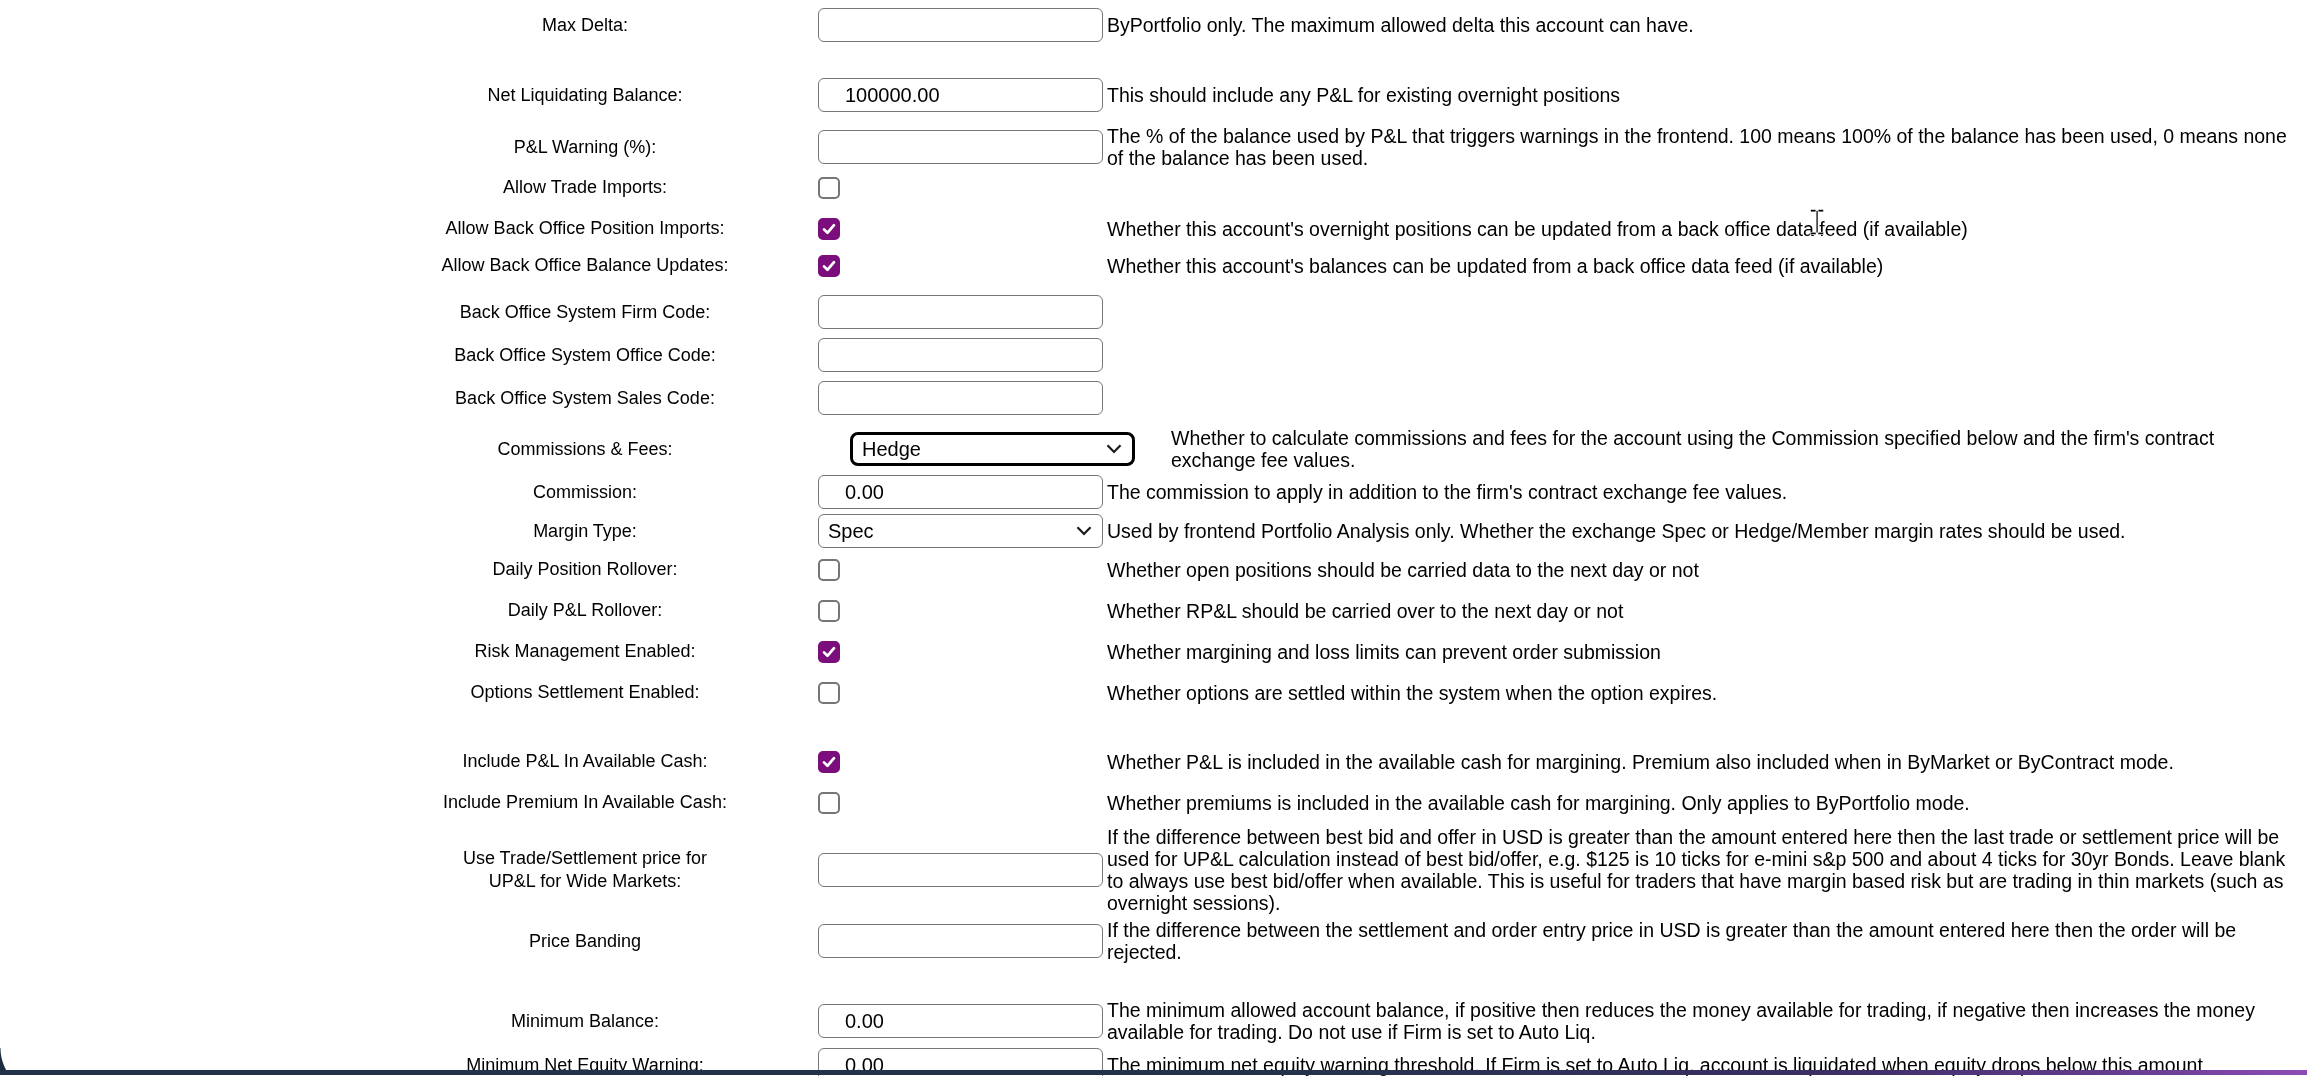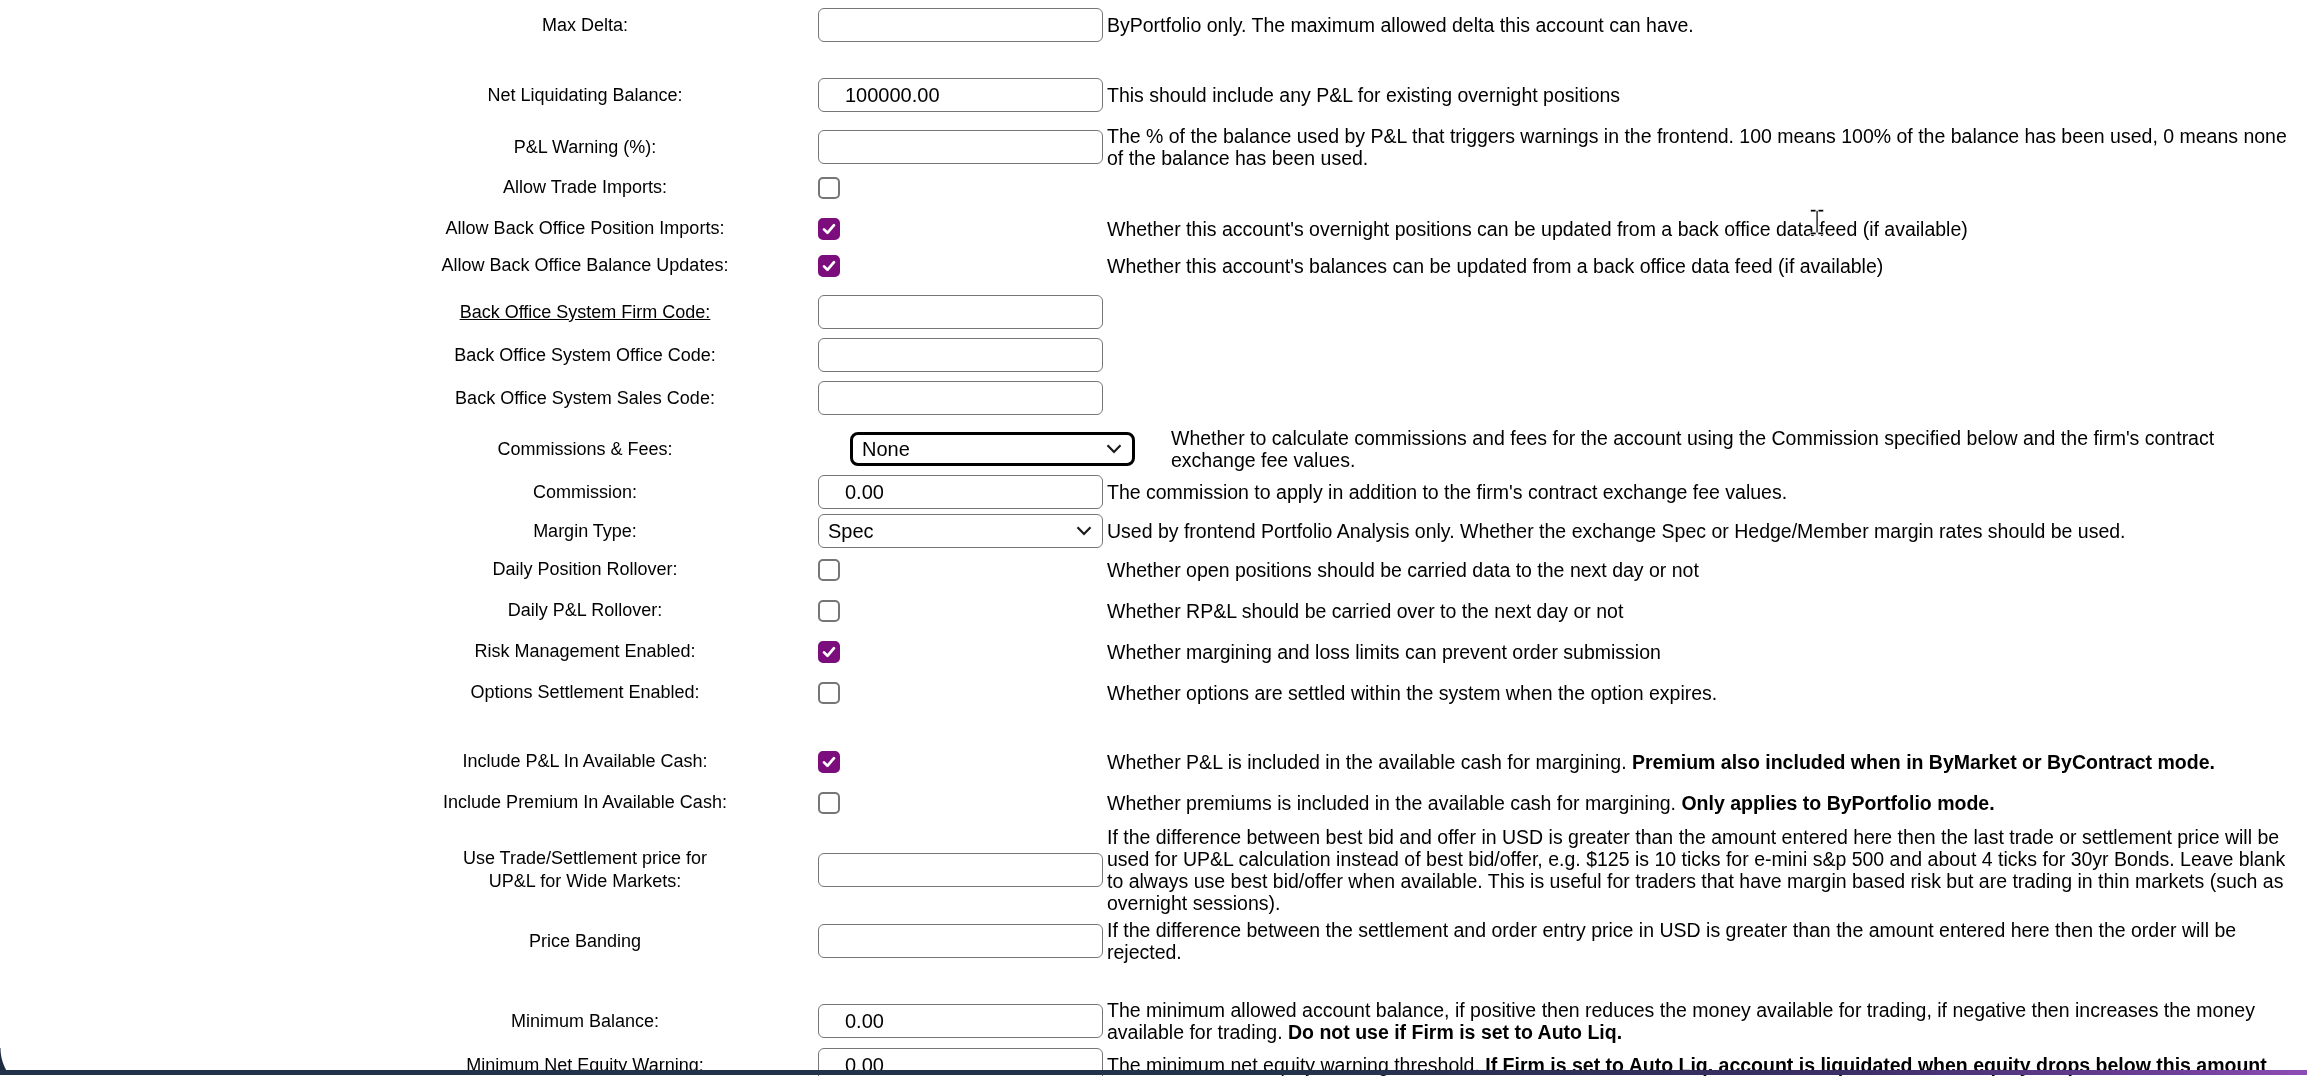--- a/index.html
+++ b/index.html
@@ -38,21 +38,21 @@
   .sel.focused{border:3px solid var(--focus-border);border-radius:8px;}
   .cb{
     width:22px;height:22px;border-radius:5px;display:inline-flex;
     align-items:center;justify-content:center;
   }
   .cb.unchecked{border:2px solid var(--input-border);background:#fff;}
   .cb.checked{background:var(--accent);border:2px solid var(--accent);}
   .desc{
     font-size:19.5px;line-height:22px;max-width:1192px;
   }
-  .desc b{font-weight:700;}
+  .desc b{font-weight:400;}
   #bottom-bar{
     position:absolute;left:0;bottom:1px;width:2307px;height:5px;
     background:linear-gradient(90deg,#223349 0%,#223349 55%,#3c2e66 80%,#6d3f97 94%,#8d4cb5 100%);
   }
   #corner-curve{
     position:absolute;left:0;bottom:6px;width:46px;height:22px;
     background:radial-gradient(circle at 100% 0%, rgba(0,0,0,0) 45px, #1d2c40 46px);
   }
   #cursor{position:absolute;left:1806px;top:208px;width:22px;height:28px;}
 </style>
@@ -102,21 +102,21 @@
       <div class="lbl"><span>Allow Back Office Balance Updates:</span></div>
       <div class="ctl">
         <span class="cb checked">
           <svg width="16" height="16" viewBox="0 0 24 24">
             <path d="M4.5 12.5l5.2 5.2 9.8-11.4" stroke="#ffffff" stroke-width="4" fill="none" stroke-linecap="round" stroke-linejoin="round"></path>
           </svg>
         </span>
       </div>
       <div class="desc"><span>Whether this account's balances can be updated from a back office data feed (if available)</span></div>
     </div>
-    <div class="row" style="margin-bottom: 9px; text-decoration: underline;">
+    <div class="row" style="margin-bottom: 9px;">
       <div class="lbl"><span>Back Office System Firm Code:</span></div>
       <div class="ctl">
         <input type="text" class="ti" value="" style="">
       </div>
       <div class="desc"></div>
     </div>
     <div class="row" style="margin-bottom: 9px;">
       <div class="lbl"><span>Back Office System Office Code:</span></div>
       <div class="ctl">
         <input type="text" class="ti" value="" style="">
@@ -127,21 +127,21 @@
       <div class="lbl"><span>Back Office System Sales Code:</span></div>
       <div class="ctl">
         <input type="text" class="ti" value="" style="">
       </div>
       <div class="desc"></div>
     </div>
     <div class="row" style="margin-bottom: 4px; gap: 32px;">
       <div class="lbl"><span>Commissions &amp; Fees:</span></div>
       <div class="ctl">
         <div class="sel focused">
-          <span>None</span>
+          <span>Hedge</span>
           <svg width="16" height="10" viewBox="0 0 16 10">
             <path d="M1.5 1.2 L8 8 L14.5 1.2" stroke="#1b1b1b" stroke-width="2.2" fill="none"></path>
           </svg>
         </div>
       </div>
       <div class="desc"><span>Whether to calculate commissions and fees for the account using the Commission specified below and the firm's contract exchange fee values.</span></div>
     </div>
     <div class="row" style="margin-bottom: 5px;">
       <div class="lbl"><span>Commission:</span></div>
       <div class="ctl">

